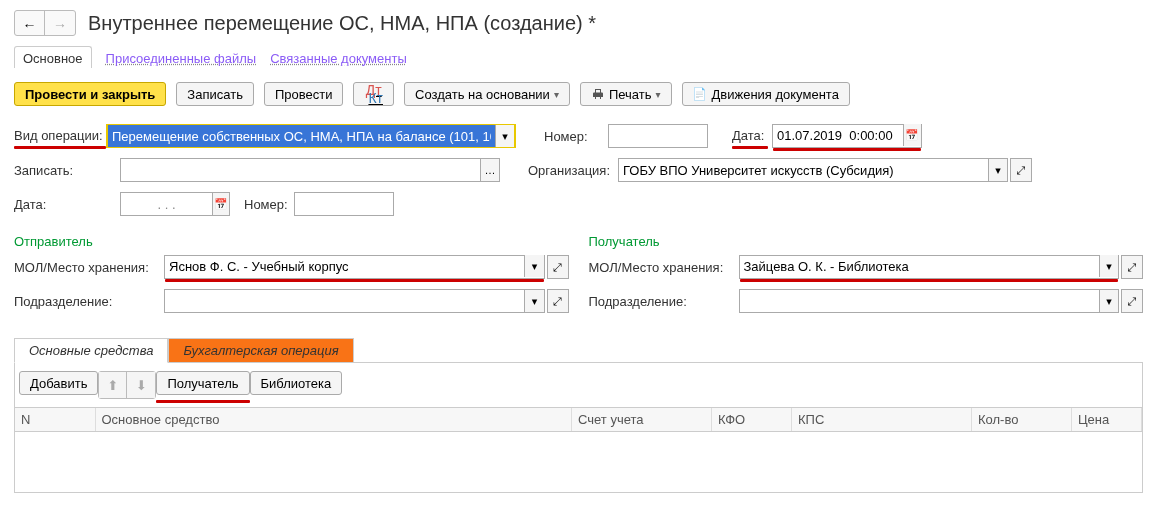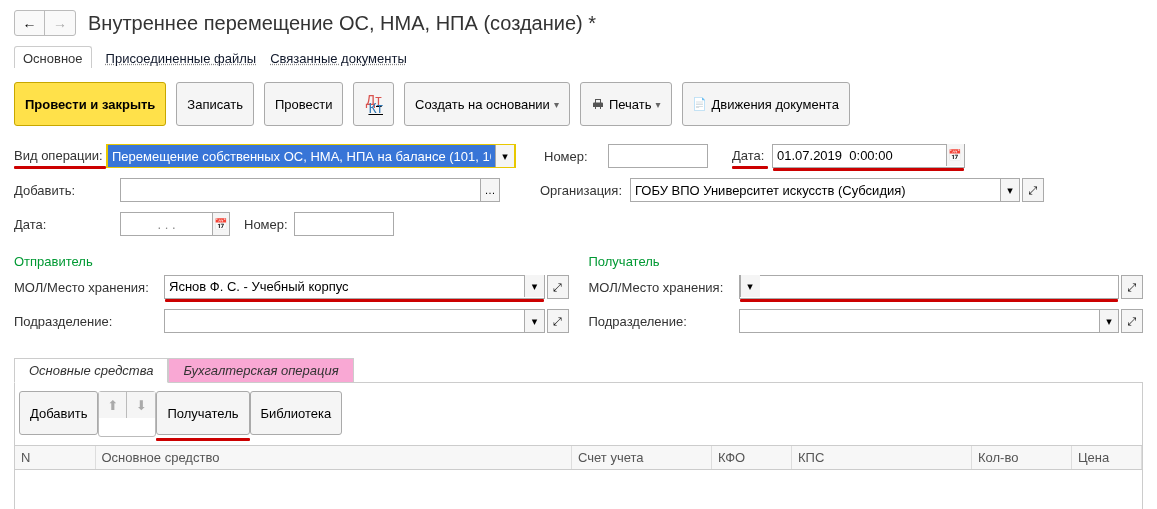--- a/index.html
+++ b/index.html
@@ -40,21 +40,21 @@
     font-weight: normal;
   }
   .nav-tabs {
     display: flex;
     align-items: flex-end;
     gap: 14px;
     margin-bottom: 14px;
     font-size: 13px;
   }
   .nav-tabs .tab {
-    color: #0f172a;
+    color: #8b5cf6;
     text-decoration: underline dotted #888;
     cursor: pointer;
     padding-bottom: 2px;
   }
   .nav-tabs .tab.active {
     color: #333;
     border: 1px solid #ccc;
     border-bottom: none;
     background: #fff;
     border-radius: 3px 3px 0 0;
@@ -70,21 +70,21 @@
   .btn {
     border: 1px solid #aaa;
     background: #f5f5f5;
     border-radius: 3px;
     padding: 4px 10px;
     font-size: 13px;
     cursor: pointer;
     display: inline-flex;
     align-items: center;
     gap: 4px;
-    height: 44px;
+    height: 24px;
   }
   .btn.primary {
     background: #ffe14a;
     border-color: #c7a700;
     font-weight: bold;
   }
   .btn.drop::after {
     content: " ▾";
     font-size: 10px;
     color: #666;
@@ -164,21 +164,21 @@
   .col { flex: 1; }
   .detail-tabs {
     display: flex;
     margin-top: 14px;
     border-bottom: 1px solid #ccc;
     font-style: italic;
   }
   .detail-tabs .dtab {
     border: 1px solid #ccc;
     padding: 4px 14px;
-    background: #f9a8d4;
+    background: #f97316;
     position: relative;
     top: 1px;
     cursor: pointer;
     font-size: 13px;
   }
   .detail-tabs .dtab.active {
     background: #fff;
     border-bottom: 1px solid #fff;
   }
   .detail-toolbar {
@@ -282,35 +282,35 @@
   </span>
   <span class="spacer"></span>
     <span class="spacer"></span>
   <span class="label" style="min-width:50px">Номер:</span>
   <span class="spacer"></span>
   <span class="input-wrap" style="width:100px">
     <input value="" style="">
   </span>
   <span class="spacer"></span>
   <span class="label underline-red" style="min-width:36px;margin-left:10px">Дата:</span>
-  <span class="input-wrap underline-red" style="width:193px;margin-left:4px">
+  <span class="input-wrap underline-red" style="width:150px;margin-left:4px">
     <input value="01.07.2019  0:00:00" style="">
     <button class="btn-side">📅</button>
   </span>
 </div>
 
 <div class="form-row">
-  <span class="label">Добавить:</span>
+  <span class="label">Записать:</span>
   <span class="input-wrap" style="width:380px;margin-left:14px">
     <input value="" style="">
     <button class="btn-side">…</button>
   </span>
   <span class="spacer"></span>
     <span class="spacer"></span>
-  <span class="label" style="min-width:90px;margin-left:12px">Организация:</span>
+  <span class="label" style="min-width:90px;margin-left:0">Организация:</span>
   <span class="input-wrap" style="width:390px">
     <input value="ГОБУ ВПО Университет искусств (Субсидия)" style="">
     <button class="btn-side">▾</button>
   </span>
   <button class="ext-btn">⤢</button>
 </div>
 
 <div class="form-row">
   <span class="label" style="min-width:40px">Дата:</span>
   <span class="input-wrap" style="width:110px;margin-left:66px">
@@ -342,20 +342,21 @@
         <button class="btn-side">▾</button>
       </span>
       <button class="ext-btn">⤢</button>
     </div>
   </div>
   <div class="col">
     <div class="section-title">Получатель</div>
     <div class="form-row">
       <span class="label" style="min-width:150px">МОЛ/Место хранения:</span>
       <span class="input-wrap underline-red" style="flex:1">
+        <input value="Зайцева О. К. - Библиотека" style="">
         <button class="btn-side">▾</button>
       </span>
       <button class="ext-btn">⤢</button>
     </div>
     <div class="form-row">
       <span class="label" style="min-width:150px">Подразделение:</span>
       <span class="input-wrap" style="flex:1">
         <input value="" style="">
         <button class="btn-side">▾</button>
       </span>

